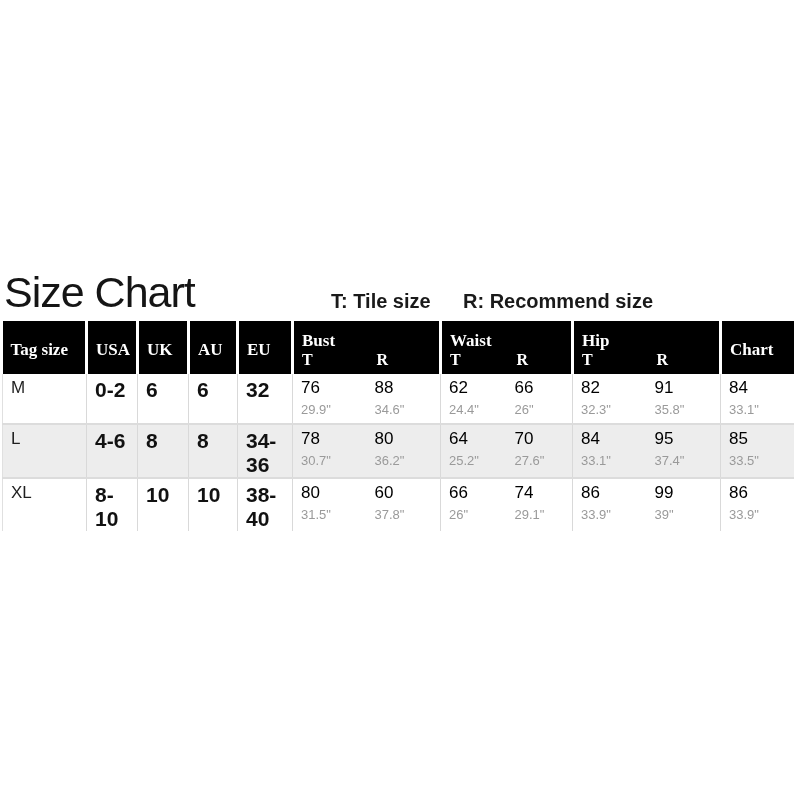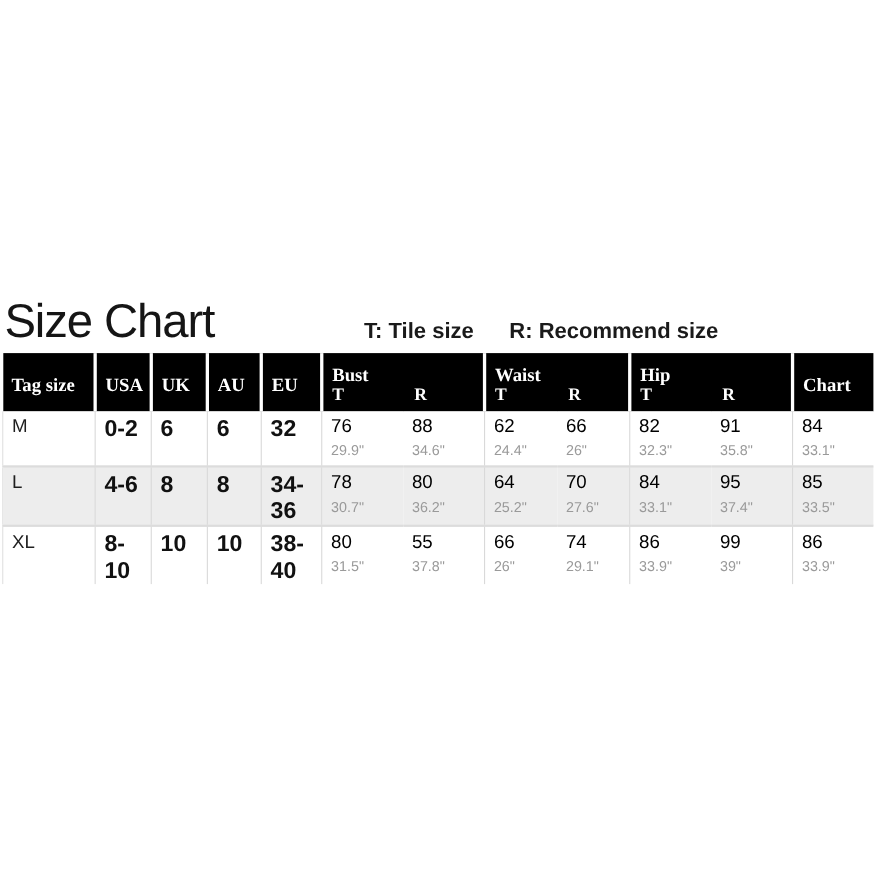--- a/index.html
+++ b/index.html
@@ -248,21 +248,21 @@
         <td class="tag-cell sec-end">XL</td>
         <td class="bold-cell sec-end">8-10</td>
         <td class="bold-cell sec-end">10</td>
         <td class="bold-cell sec-end">10</td>
         <td class="bold-cell sec-end">38-40</td>
         <td>
           <div class="cm">80</div>
           <div class="in">31.5"</div>
         </td>
         <td class="sec-end">
-          <div class="cm">55</div>
+          <div class="cm">60</div>
           <div class="in">37.8"</div>
         </td>
         <td>
           <div class="cm">66</div>
           <div class="in">26"</div>
         </td>
         <td class="sec-end">
           <div class="cm">74</div>
           <div class="in">29.1"</div>
         </td>

